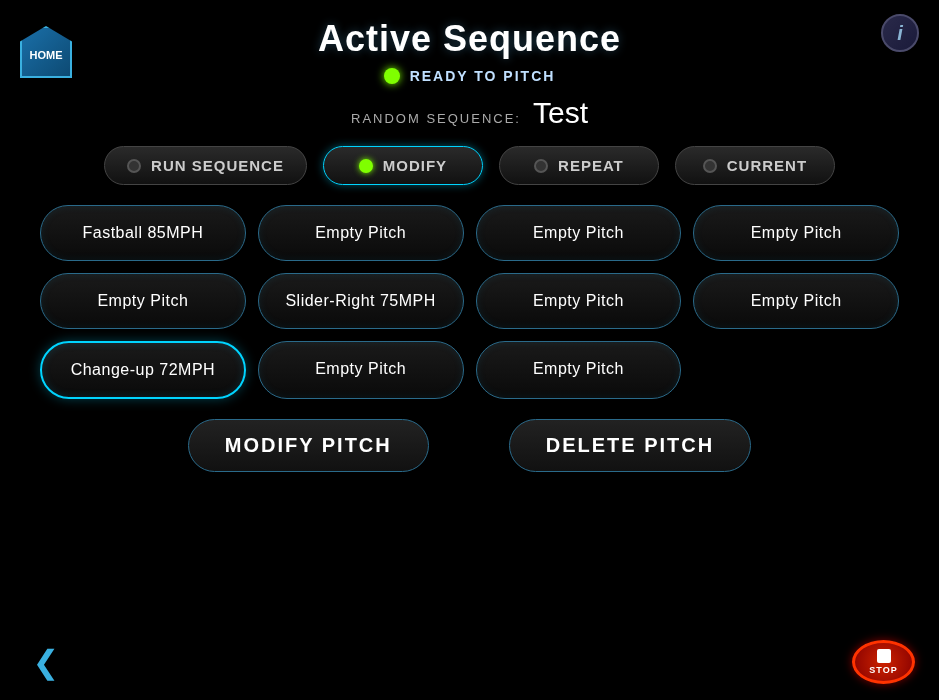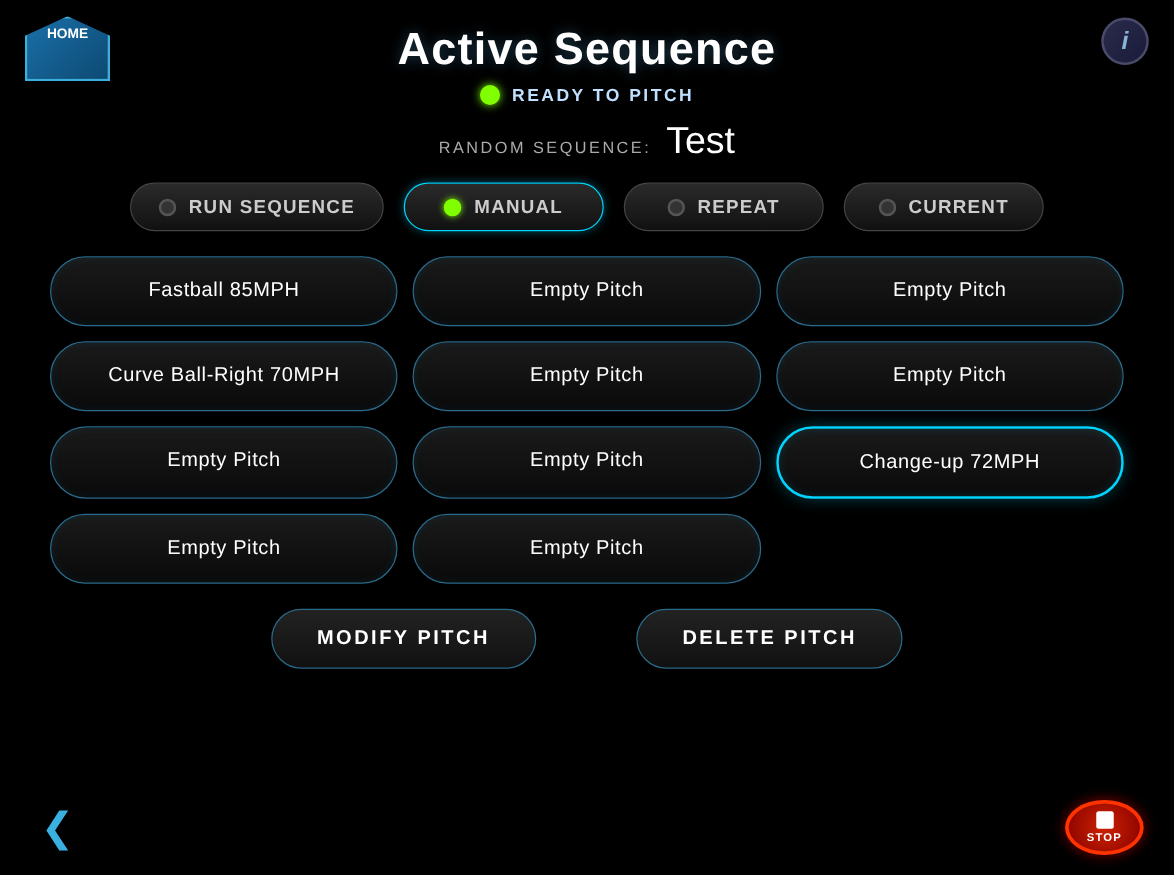--- a/index.html
+++ b/index.html
@@ -19,26 +19,27 @@
       display: flex;
       align-items: center;
       justify-content: center;
       padding: 18px 20px 0 20px;
       position: relative;
     }
 
     .home-btn {
       position: absolute;
       left: 20px;
-      top: 13px;
-      width: 68px;
+      top: 26px;
+      width: 52px;
       height: 52px;
       background: linear-gradient(135deg, #1a6fa8, #0d4a73);
       clip-path: polygon(50% 0%, 100% 30%, 100% 100%, 0% 100%, 0% 30%);
       display: flex;
+      align-items: center;
       justify-content: center;
       cursor: pointer;
       border: 2px solid #3ab0e0;
     }
 
     .home-btn-text {
       color: #fff;
       font-size: 11px;
       font-weight: bold;
       margin-top: 6px;
@@ -157,21 +158,21 @@
 
     .mode-indicator.on {
       background: #7fff00;
       border-color: #7fff00;
       box-shadow: 0 0 6px #7fff00;
     }
 
     
     .pitch-grid {
       display: grid;
-      grid-template-columns: 1fr 1fr 1fr;
+      grid-template-columns: 1fr 1fr 1fr 1fr;
       gap: 12px;
       padding: 16px 40px 0 40px;
       margin-top: 4px;
     }
 
     .pitch-btn {
       padding: 18px 14px;
       border-radius: 30px;
       background: linear-gradient(180deg, #1a1a1a, #0a0a0a);
       border: 1.5px solid #2a6a8a;
@@ -197,21 +198,21 @@
       margin-top: 20px;
       padding: 0 40px;
     }
 
     .action-btn {
       padding: 14px 36px;
       border-radius: 30px;
       background: linear-gradient(180deg, #222, #111);
       border: 1.5px solid #2a6a8a;
       color: #fff;
-      font-size: 16px;
+      font-size: 20px;
       font-weight: bold;
       letter-spacing: 2px;
       cursor: pointer;
       min-width: 200px;
       text-align: center;
     }
 
     
     .footer {
       position: absolute;
@@ -287,39 +288,39 @@
   <span class="current-seq-value">Test</span>
 </div>
 
 <div class="mode-row" id="mode-row">
     <div class="mode-btn">
       <div class="mode-indicator"></div>
       <span>RUN SEQUENCE</span>
     </div>
     <div class="mode-btn active">
       <div class="mode-indicator on"></div>
-      <span>MANUAL</span>
+      <span>MODIFY</span>
     </div>
     <div class="mode-btn">
       <div class="mode-indicator"></div>
       <span>REPEAT</span>
     </div>
     <div class="mode-btn">
       <div class="mode-indicator"></div>
       <span>CURRENT</span>
     </div>
   </div>
 
 <div class="pitch-grid" id="pitch-grid">
     <div class="pitch-btn">Fastball 85MPH</div>
     <div class="pitch-btn">Empty Pitch</div>
     <div class="pitch-btn">Empty Pitch</div>
-    <div class="pitch-btn">Curve Ball-Right 70MPH</div>
-    <div class="pitch-btn">Empty Pitch</div>
-    <div class="pitch-btn">Empty Pitch</div>
+    <div class="pitch-btn">Empty Pitch</div>
+    <div class="pitch-btn">Empty Pitch</div>
+    <div class="pitch-btn">Slider-Right 75MPH</div>
     <div class="pitch-btn">Empty Pitch</div>
     <div class="pitch-btn">Empty Pitch</div>
     <div class="pitch-btn selected">Change-up 72MPH</div>
     <div class="pitch-btn">Empty Pitch</div>
     <div class="pitch-btn">Empty Pitch</div>
   </div>
 
 <div class="action-row">
   <button class="action-btn">MODIFY PITCH</button>
   <button class="action-btn">DELETE PITCH</button>

